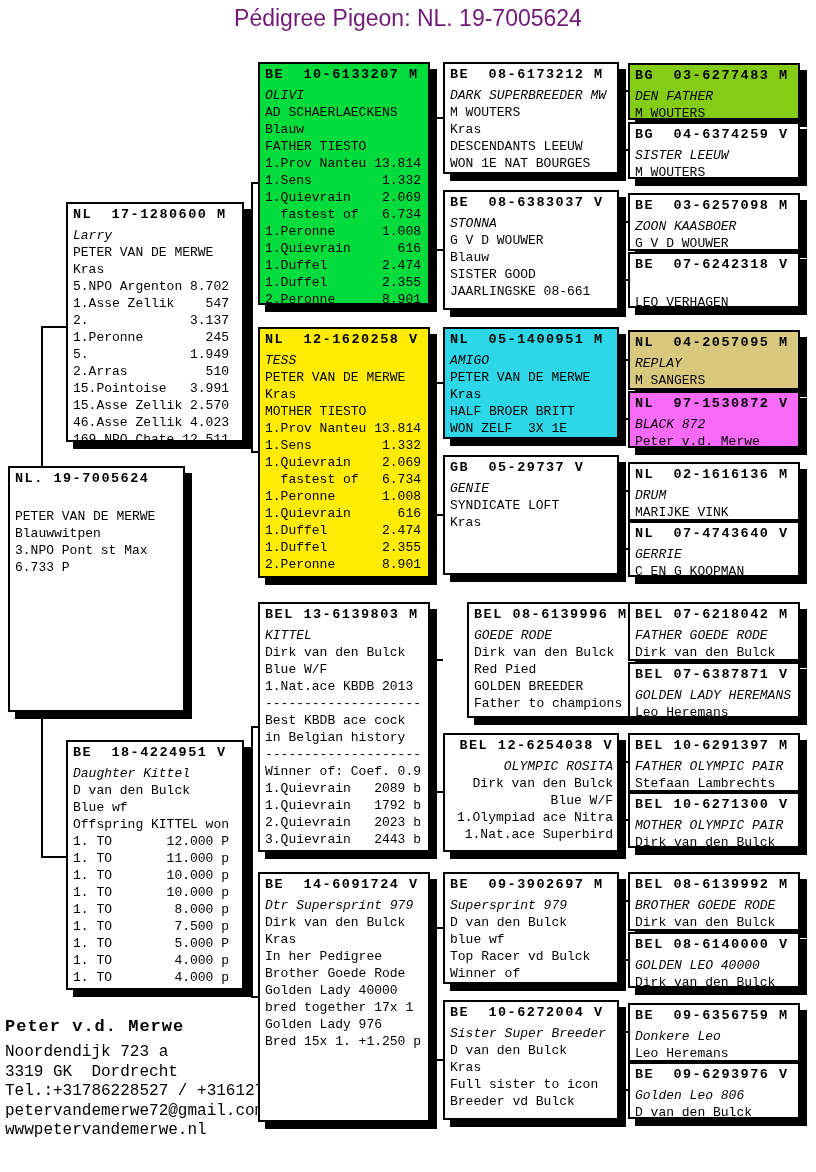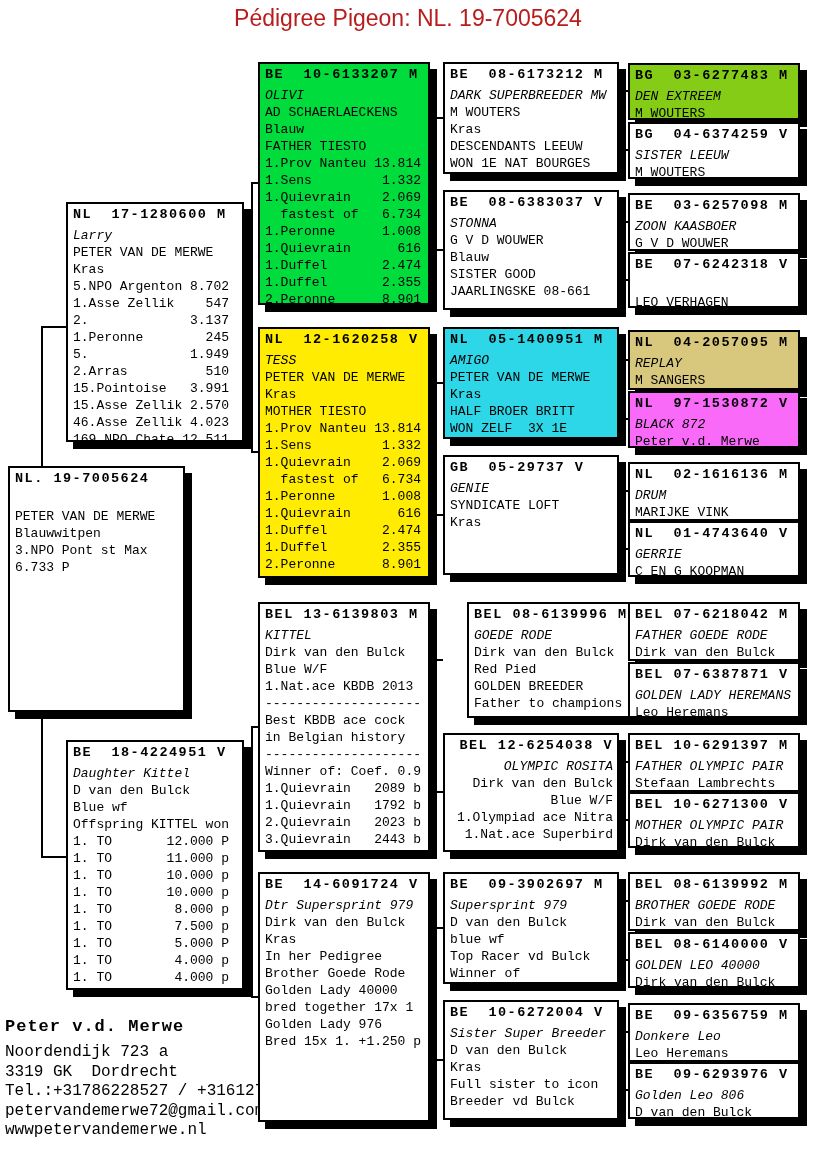--- a/index.html
+++ b/index.html
@@ -1,19 +1,19 @@
 <!DOCTYPE html>
 <html><head>
 <meta charset="utf-8">
 <style>
   html,body{margin:0;padding:0;background:#fff;}
   .page{position:relative;width:816px;height:1172px;background:#fff;overflow:hidden;
         font-family:"Liberation Mono","DejaVu Sans Mono",monospace;color:#000;}
   .title{position:absolute;top:5px;left:0;width:100%;text-align:center;
-         font-family:"Liberation Sans","DejaVu Sans",sans-serif;font-size:23px;color:#b91c1c;}
+         font-family:"Liberation Sans","DejaVu Sans",sans-serif;font-size:23px;color:#701a75;}
   .box{position:absolute;background:#fff;border:2px solid #000;box-sizing:border-box;
        box-shadow:7px 7px 0 #000;padding:3px 4px 0 5px;overflow:hidden;}
   .ring{font-weight:bold;font-size:13.5px;line-height:16px;letter-spacing:1.5px;
         white-space:pre;margin-bottom:4px;}
   .pname{font-style:italic;font-size:13px;line-height:17px;min-height:17px;white-space:pre;}
   .pbody{margin:0;font-family:inherit;font-size:13px;line-height:17px;white-space:pre;}
   .connectors{position:absolute;left:0;top:0;z-index:0;}
   .box{z-index:1;}
   .contact{position:absolute;left:5px;top:1016px;}
   .contact-name{font-weight:bold;font-size:17px;letter-spacing:1px;line-height:22px;}
@@ -207,21 +207,21 @@
     <div class="ring">BE  10-6272004 V</div>
     <div class="pname">Sister Super Breeder</div>
     <pre class="pbody">D van den Bulck
 Kras
 Full sister to icon
 Breeder vd Bulck</pre>
   </div>
 
   <div class="box" style="left: 628px; top: 63px; width: 172px; height: 57px; background-color: #84cc16;">
     <div class="ring">BG  03-6277483 M</div>
-    <div class="pname">DEN EXTREEM</div>
+    <div class="pname">DEN FATHER</div>
     <pre class="pbody">M WOUTERS</pre>
   </div>
   <div class="box" style="left: 628px; top: 122px; width: 172px; height: 57px; background-color: rgb(255, 255, 255);">
     <div class="ring">BG  04-6374259 V</div>
     <div class="pname">SISTER LEEUW</div>
     <pre class="pbody">M WOUTERS</pre>
   </div>
   <div class="box" style="left: 628px; top: 193px; width: 172px; height: 58px; background-color: rgb(255, 255, 255);">
     <div class="ring">BE  03-6257098 M</div>
     <div class="pname">ZOON KAASBOER</div>
@@ -241,21 +241,21 @@
     <div class="ring">NL  97-1530872 V</div>
     <div class="pname">BLACK 872</div>
     <pre class="pbody">Peter v.d. Merwe</pre>
   </div>
   <div class="box" style="left: 628px; top: 462px; width: 172px; height: 59px; background-color: rgb(255, 255, 255);">
     <div class="ring">NL  02-1616136 M</div>
     <div class="pname">DRUM</div>
     <pre class="pbody">MARIJKE VINK</pre>
   </div>
   <div class="box" style="left: 628px; top: 521px; width: 172px; height: 56px; background-color: rgb(255, 255, 255);">
-    <div class="ring">NL  01-4743640 V</div>
+    <div class="ring">NL  07-4743640 V</div>
     <div class="pname">GERRIE</div>
     <pre class="pbody">C EN G KOOPMAN</pre>
   </div>
   <div class="box" style="left: 628px; top: 602px; width: 172px; height: 59px; background-color: rgb(255, 255, 255);">
     <div class="ring">BEL 07-6218042 M</div>
     <div class="pname">FATHER GOEDE RODE</div>
     <pre class="pbody">Dirk van den Bulck</pre>
   </div>
   <div class="box" style="left: 628px; top: 662px; width: 172px; height: 56px; background-color: rgb(255, 255, 255);">
     <div class="ring">BEL 07-6387871 V</div>

